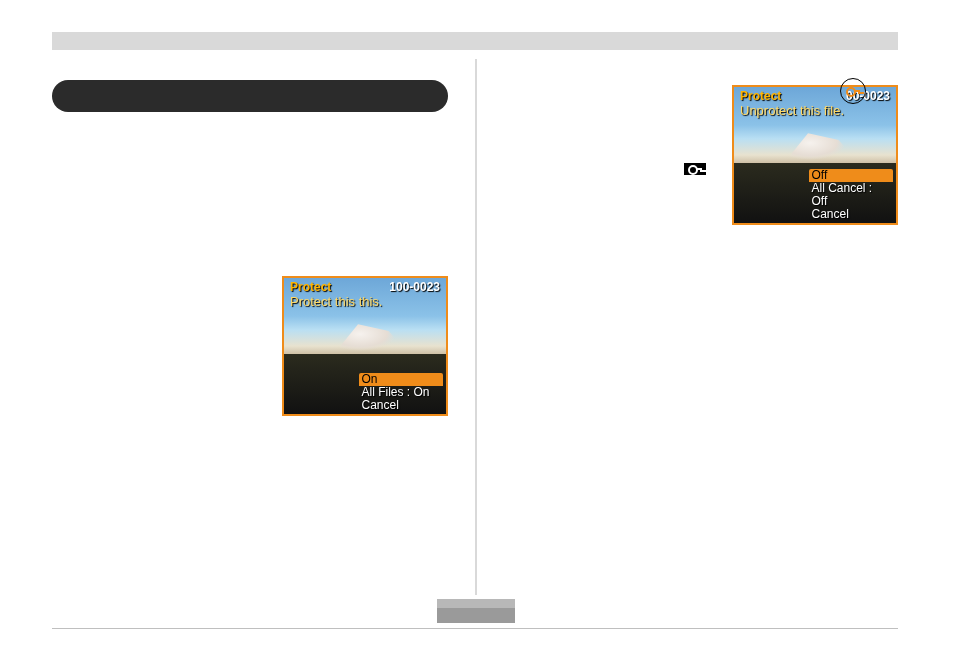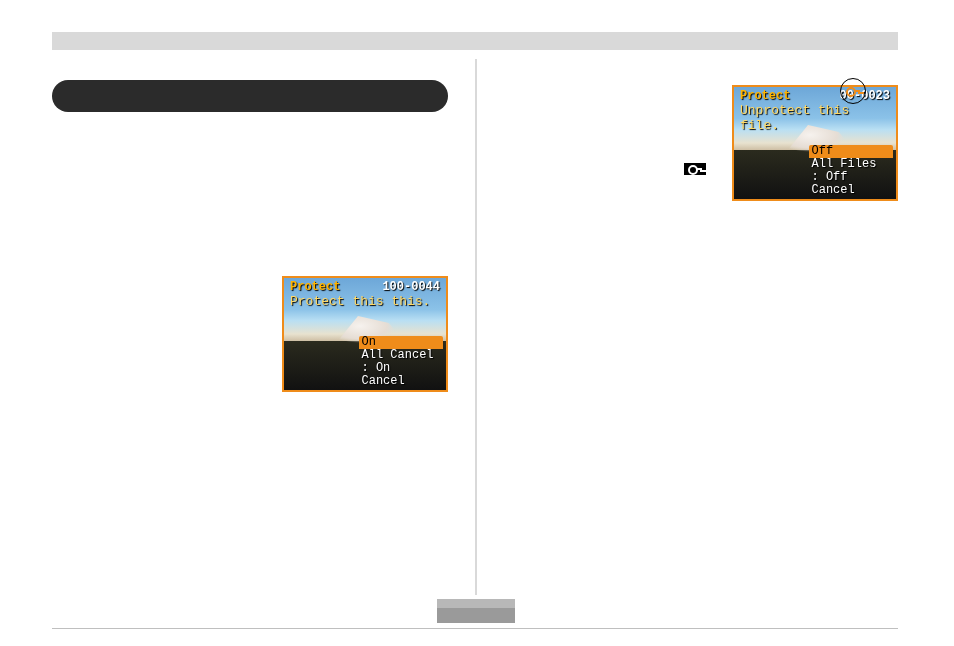--- a/index.html
+++ b/index.html
@@ -40,28 +40,28 @@
     left: 475px;
     top: 59px;
     width: 2px;
     height: 536px;
     background: #d9d9d9;
   }
   
   .lcd {
     position: absolute;
     width: 166px;
-    height: 116px;
+    height: 140px;
     border: 2px solid #ef8c1a;
     background: linear-gradient(to bottom,
         #6da7d8 0%, #8bc2e8 28%, #b9dff3 38%,
         #e8e2cf 50%, #cfc0a6 56%,
         #2b2b1e 56%, #111 100%);
     overflow: hidden;
-    font-family: Liberation Mono, monospace;
+    font-family: Liberation Sans, sans-serif;
   }
   .lcd .hdr {
     position: absolute; top: 2px; left: 6px;
     color: #ffb400; font-size: 12px; font-weight: bold;
     text-shadow: 1px 1px 1px #000;
   }
   .lcd .filenum {
     position: absolute; top: 2px; right: 6px;
     color: #fff; font-size: 12px; font-weight: bold;
     text-shadow: 1px 1px 1px #000;
@@ -160,37 +160,37 @@
 
 <div class="pill">
   <span></span>
 </div>
 
 <div class="col-divider"></div>
 
 <div id="lcd-left" class="lcd">
   <div class="mountain"></div>
   <div class="hdr">Protect</div>
-  <div class="filenum">100-0044</div>
+  <div class="filenum">100-0023</div>
   <div class="subtitle">Protect this this.</div>
   <div class="menu">
     <span class="hl">On</span>
-    <span class="row">All Cancel : On</span>
+    <span class="row">All Files : On</span>
     <span class="row">Cancel</span>
   </div>
 </div>
 
 <div id="lcd-right" class="lcd">
   <div class="mountain"></div>
   <div class="hdr">Protect</div>
   <div class="filenum">00-0023</div>
   <div class="subtitle">Unprotect this file.</div>
   <div class="menu">
     <span class="hl">Off</span>
-    <span class="row">All Files : Off</span>
+    <span class="row">All Cancel : Off</span>
     <span class="row">Cancel</span>
   </div>
 </div>
 
 <div class="key-callout">
   <span class="keyglyph" style="color:#ef8c1a"></span>
 </div>
 
 <div class="key-inline">
   <span class="keyglyph" style="color:#fff"></span>

